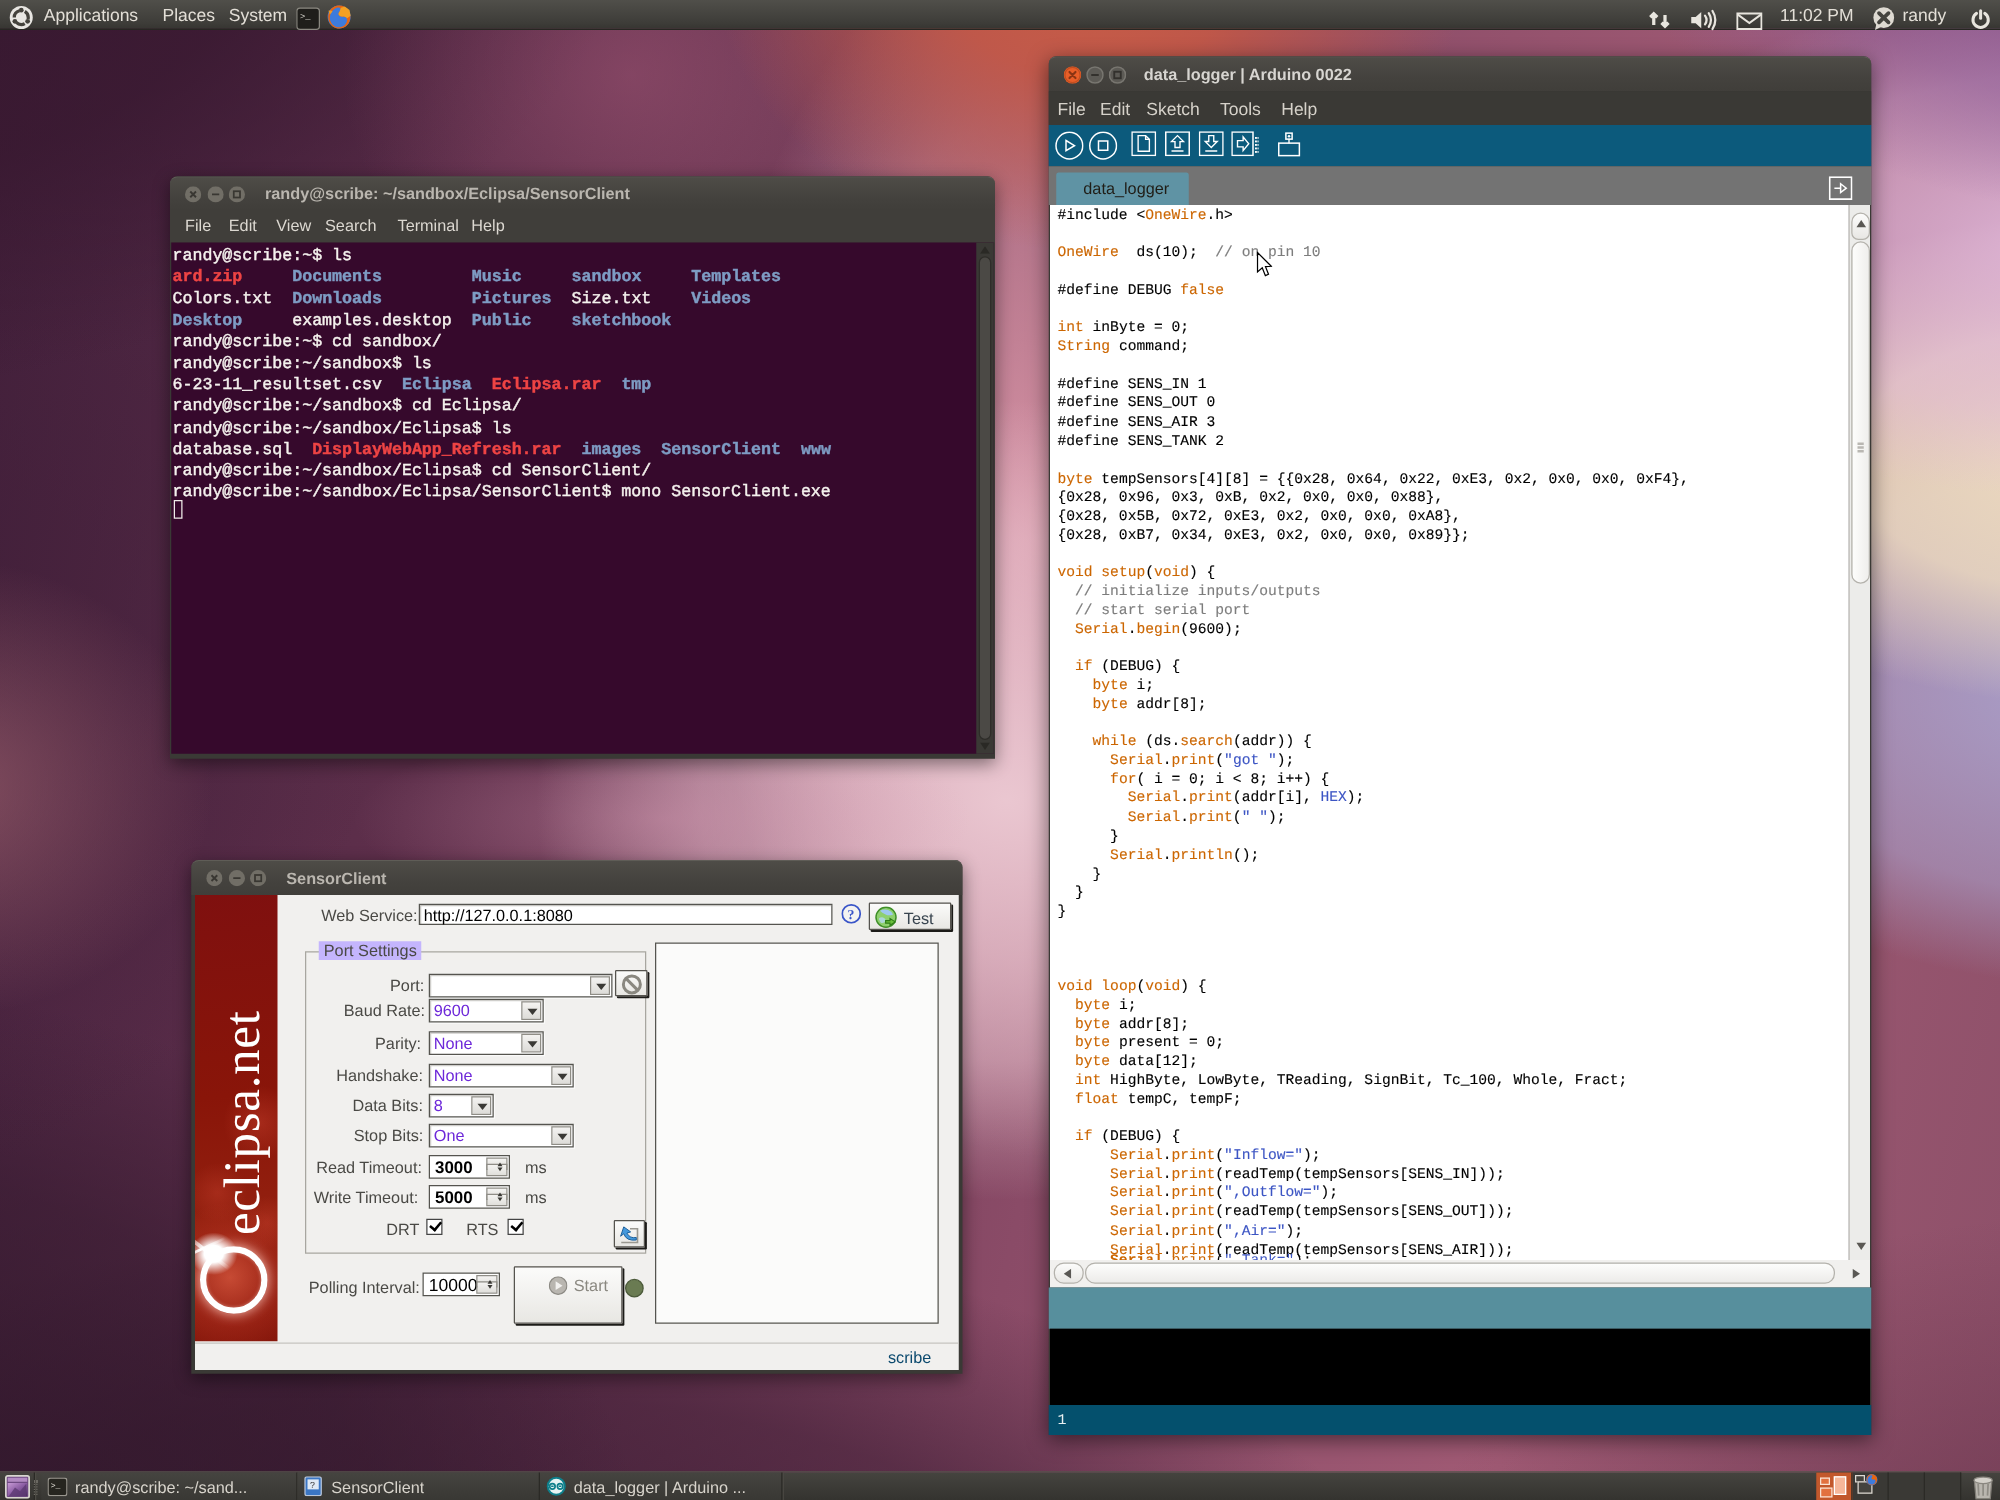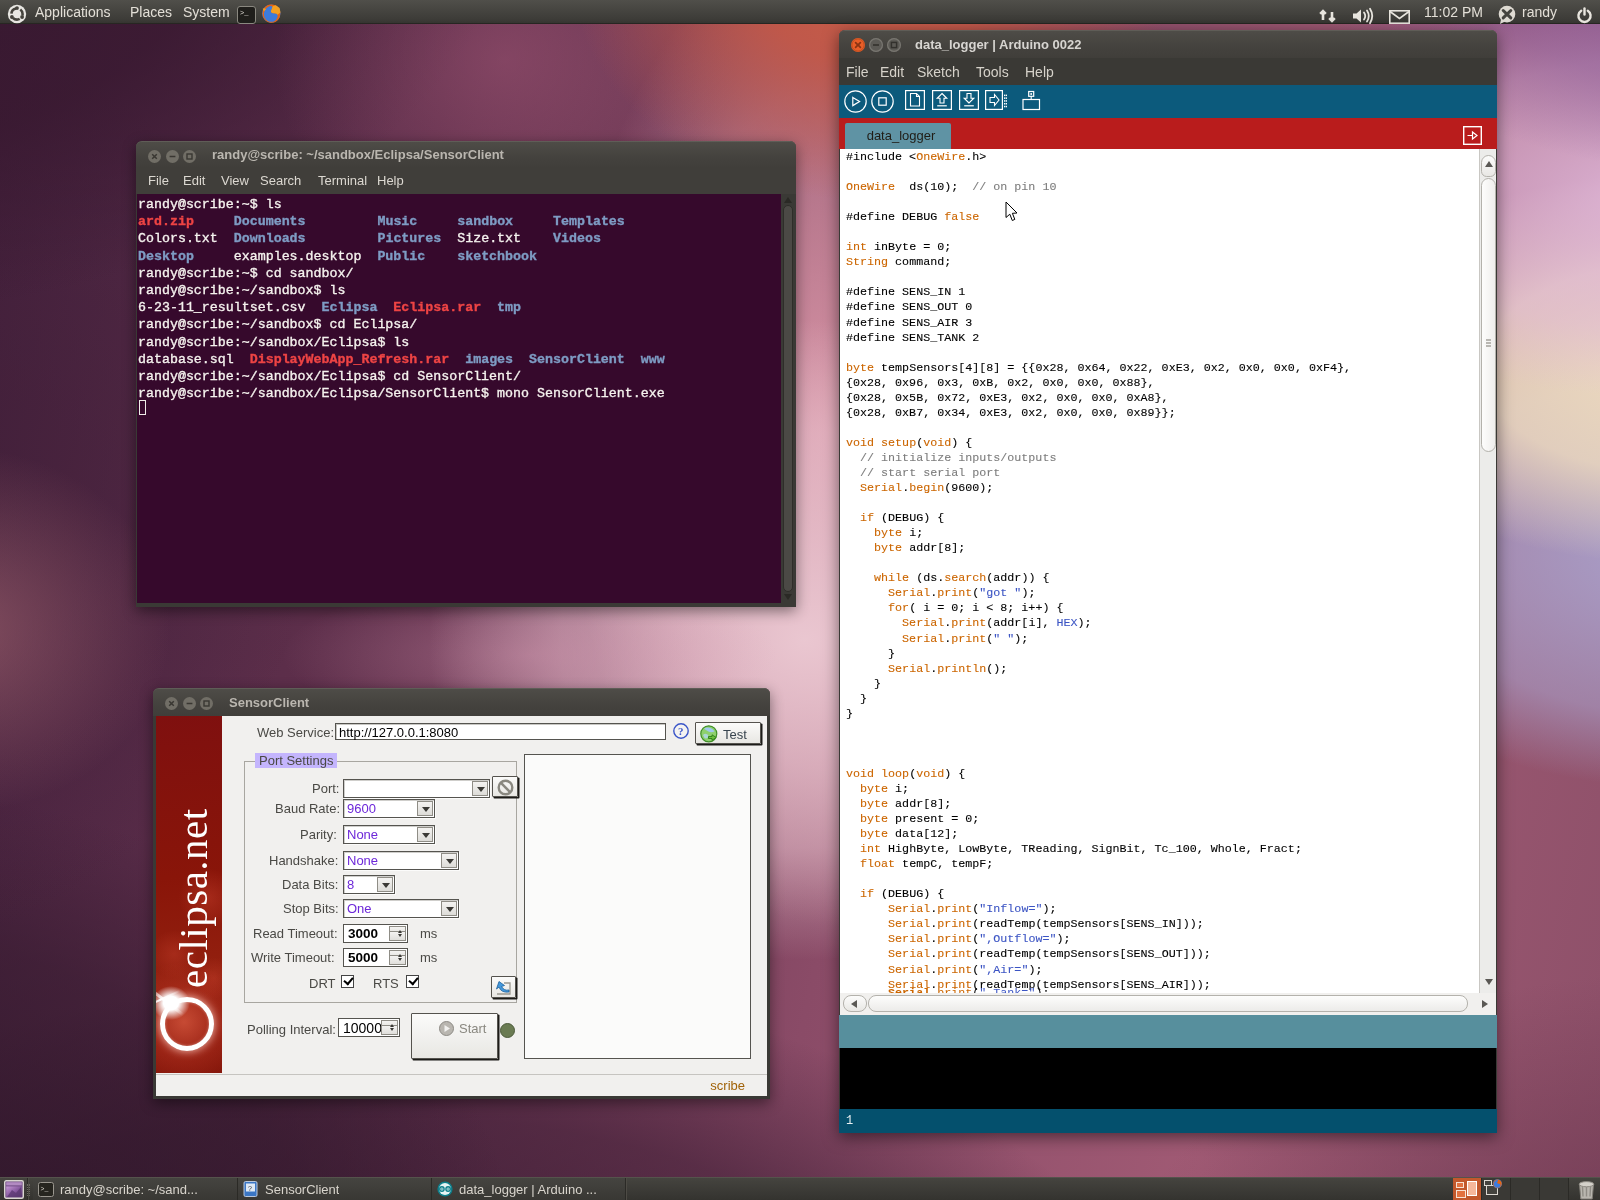--- a/index.html
+++ b/index.html
@@ -100,30 +100,30 @@
   background:linear-gradient(#f4f3f1,#e0dfdb); border:1px solid #8f8d86; }
 spin:after { content:""; position:absolute; right:1px; bottom:1px; width:15px; height:8px;
   background:linear-gradient(#f4f3f1,#e0dfdb); border:1px solid #8f8d86; }
 .sc-arrow-up { position:absolute; right:5px; top:3px; width:0; height:0; border:2.5px solid transparent; border-bottom:3.5px solid #3a3935; z-index:3; }
 .sc-arrow-dn { position:absolute; right:5px; bottom:3px; width:0; height:0; border:2.5px solid transparent; border-top:3.5px solid #3a3935; z-index:3; }
 .sc-check { position:absolute; width:13px; height:13px; background:#fff; border:1px solid #444; }
 .sc-check:after { content:""; position:absolute; left:2px; top:1px; width:7px; height:4px;
   border-left:2.5px solid #000; border-bottom:2.5px solid #000; transform:rotate(-50deg); }
 #sc-list { position:absolute; left:368px; top:38px; width:227px; height:305px; background:#fbfbfa; border:1px solid #55544f; }
 #sc-status { position:absolute; left:0; top:358px; width:611px; height:22px; border-top:1px solid #c6c4c0;
-  text-align:right; padding:3px 22px 0 0; color:#a16207; }
-
-
-#arduino { left:839px; top:30px; width:658px; height:1103px; background:#3a3935;
+  text-align:right; padding:3px 22px 0 0; color:#0c4a6e; }
+
+
+#arduino { left:839px; top:45px; width:658px; height:1103px; background:#3a3935;
   box-shadow:0 4px 16px rgba(0,0,0,.5); }
 #ard-menu { position:relative; height:27px; background:#3a3935; font-size:14px; color:#d6d2ca; }
 #ard-menu span { position:absolute; top:6px; }
 #ard-toolbar { position:relative; height:33px; background:#0c5a7c; }
 .abtn { position:absolute; top:5px; }
-#ard-tabbar { position:relative; height:31px; background:#b91c1c; }
+#ard-tabbar { position:relative; height:31px; background:#737373; }
 #ard-tab { position:absolute; left:6px; top:5px; width:106px; height:26px; background:#5f93a4;
   border-radius:2px 2px 0 0; font-size:13px; color:#201d16; text-align:center; padding-top:5px; text-indent:6px; }
 #ard-code { position:absolute; left:1px; top:119px; width:639px; height:844px; background:#ffffff; overflow:hidden; }
 #code-pre { font-family:"Liberation Mono", monospace; font-size:11.7px; line-height:15.05px;
   color:#000; position:absolute; left:6px; top:1px; white-space:pre; -webkit-text-stroke:0.1px currentColor; }
 #code-pre k { color:#cc6600; font-style:normal; } 
 #code-pre kb { color:#cc6600; font-weight:normal; } 
 #code-pre c { color:#7d7d7d; } 
 #code-pre s { color:#3c55c4; text-decoration:none; } 
 #ard-vscroll { position:absolute; right:1px; top:119px; width:17px; height:844px; background:#ececea; border-left:1px solid #c9c7c3; }

